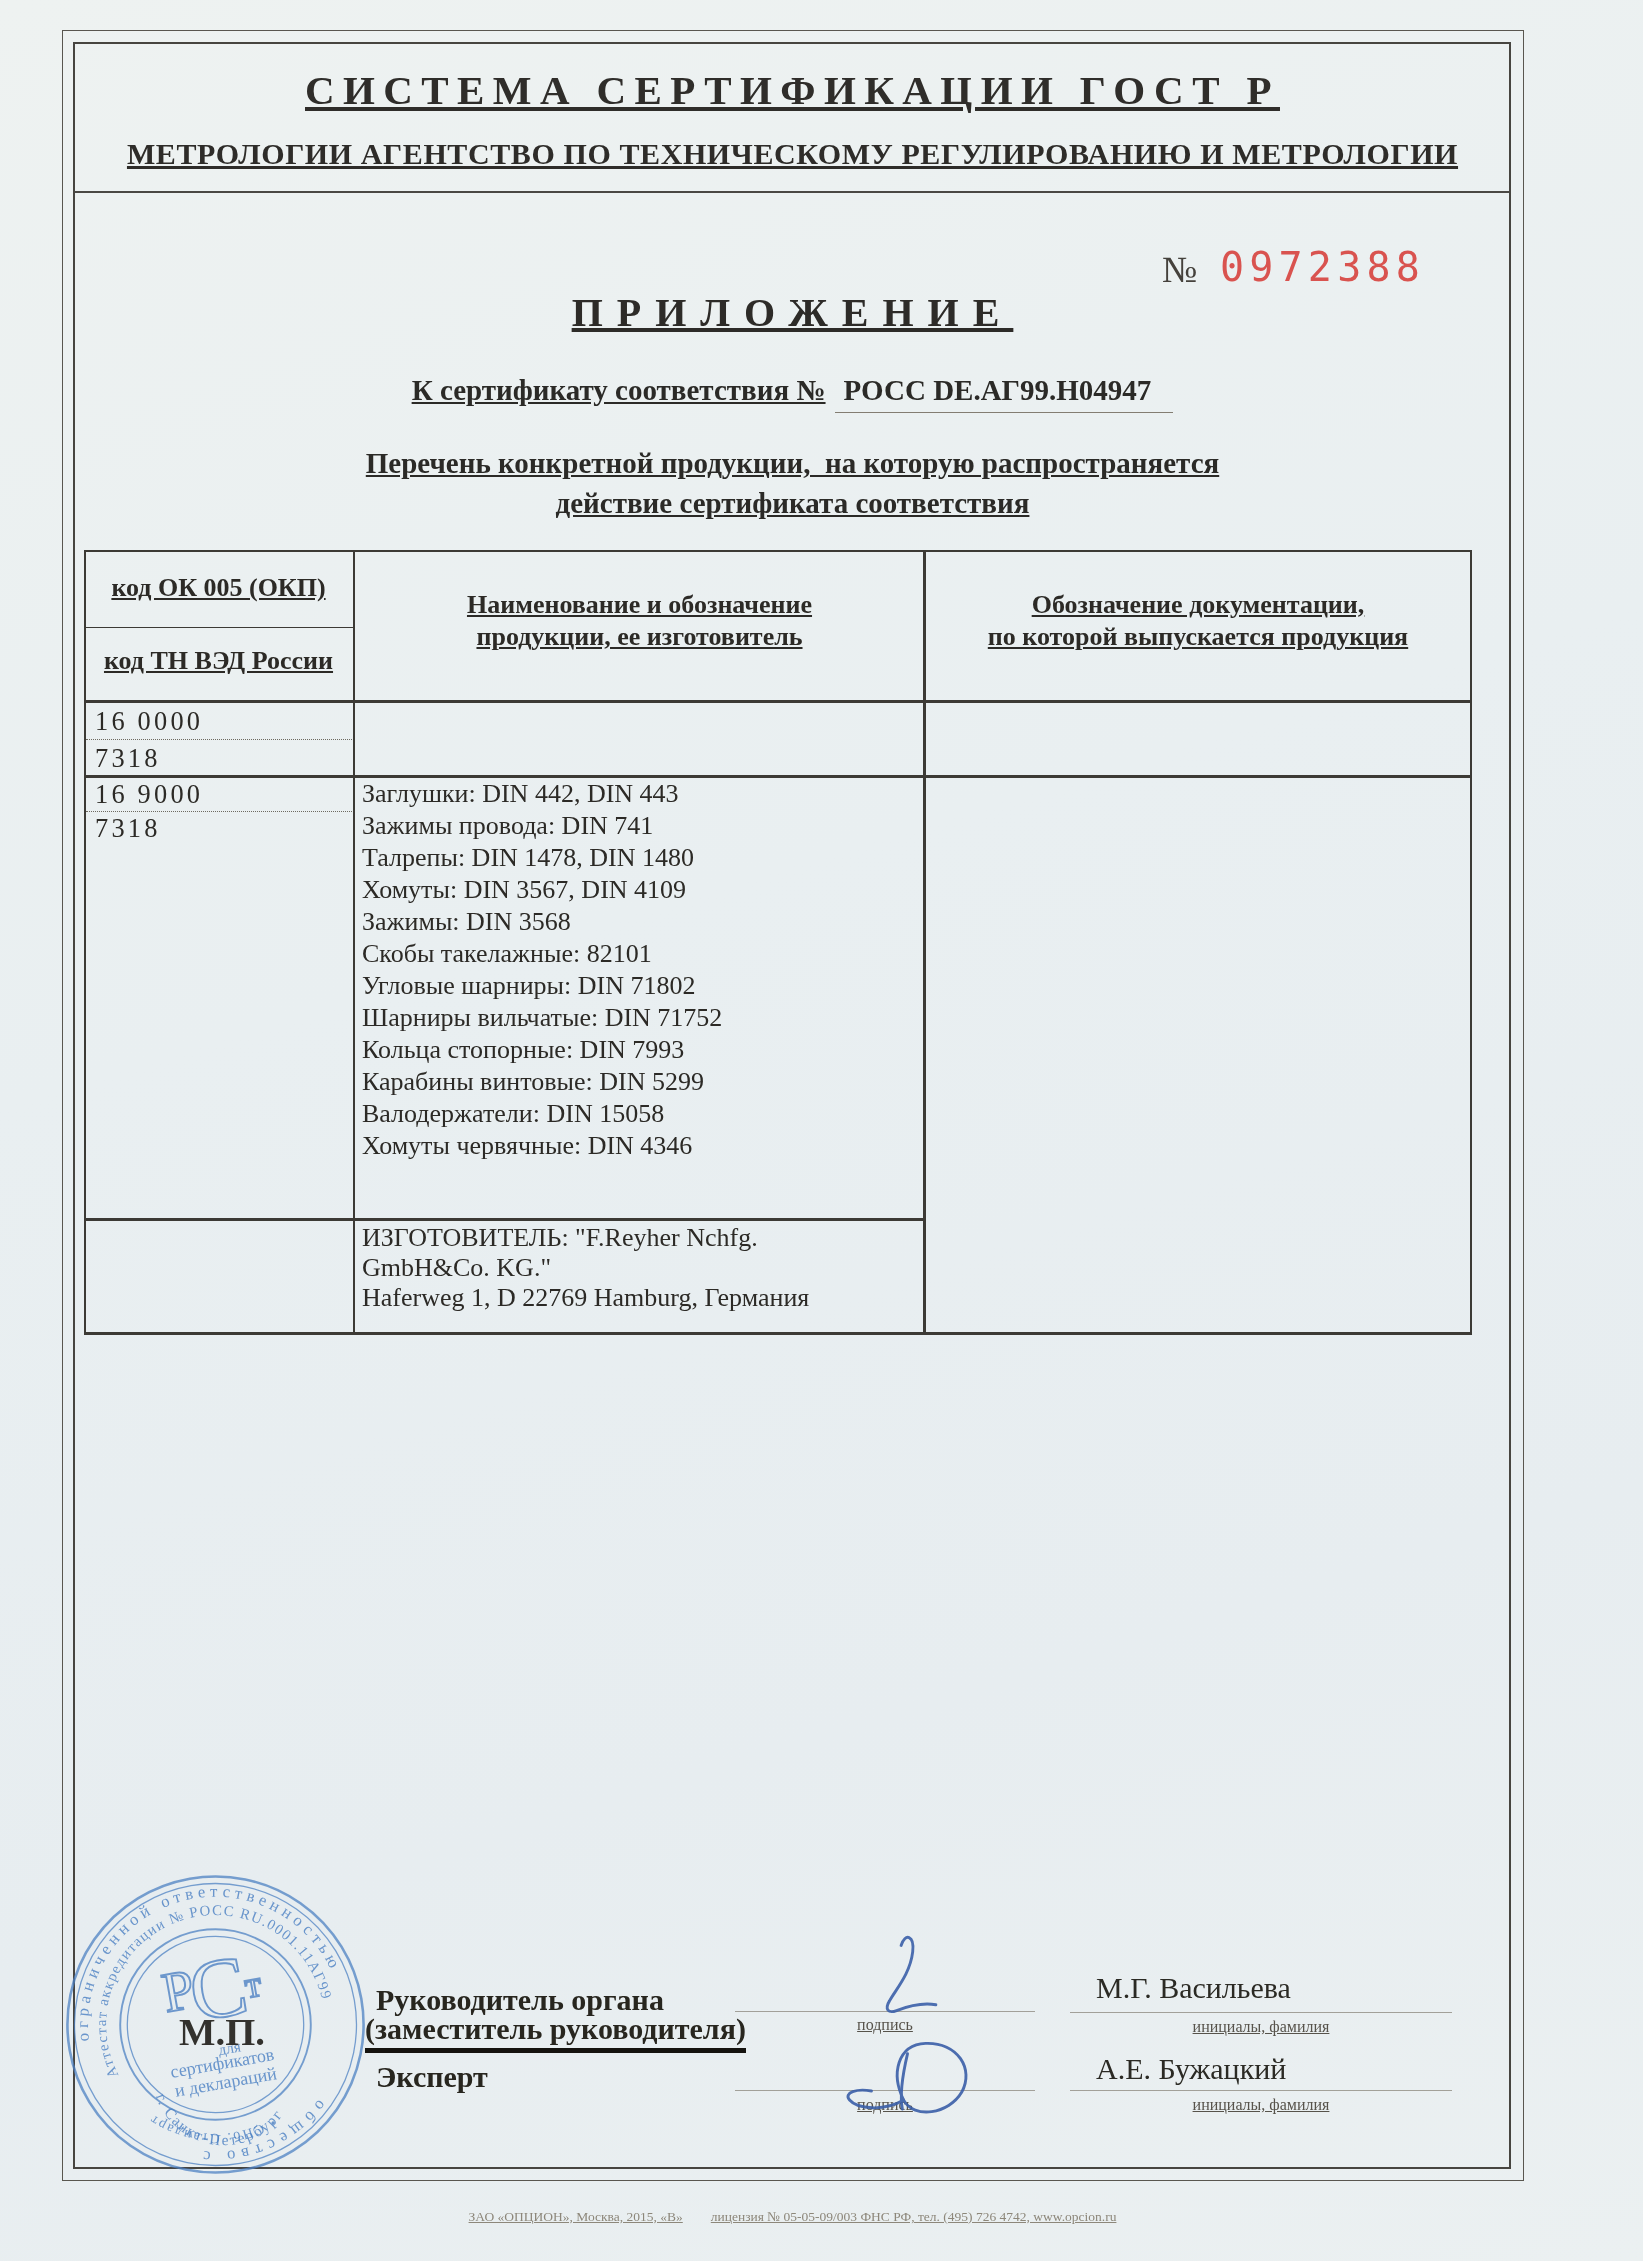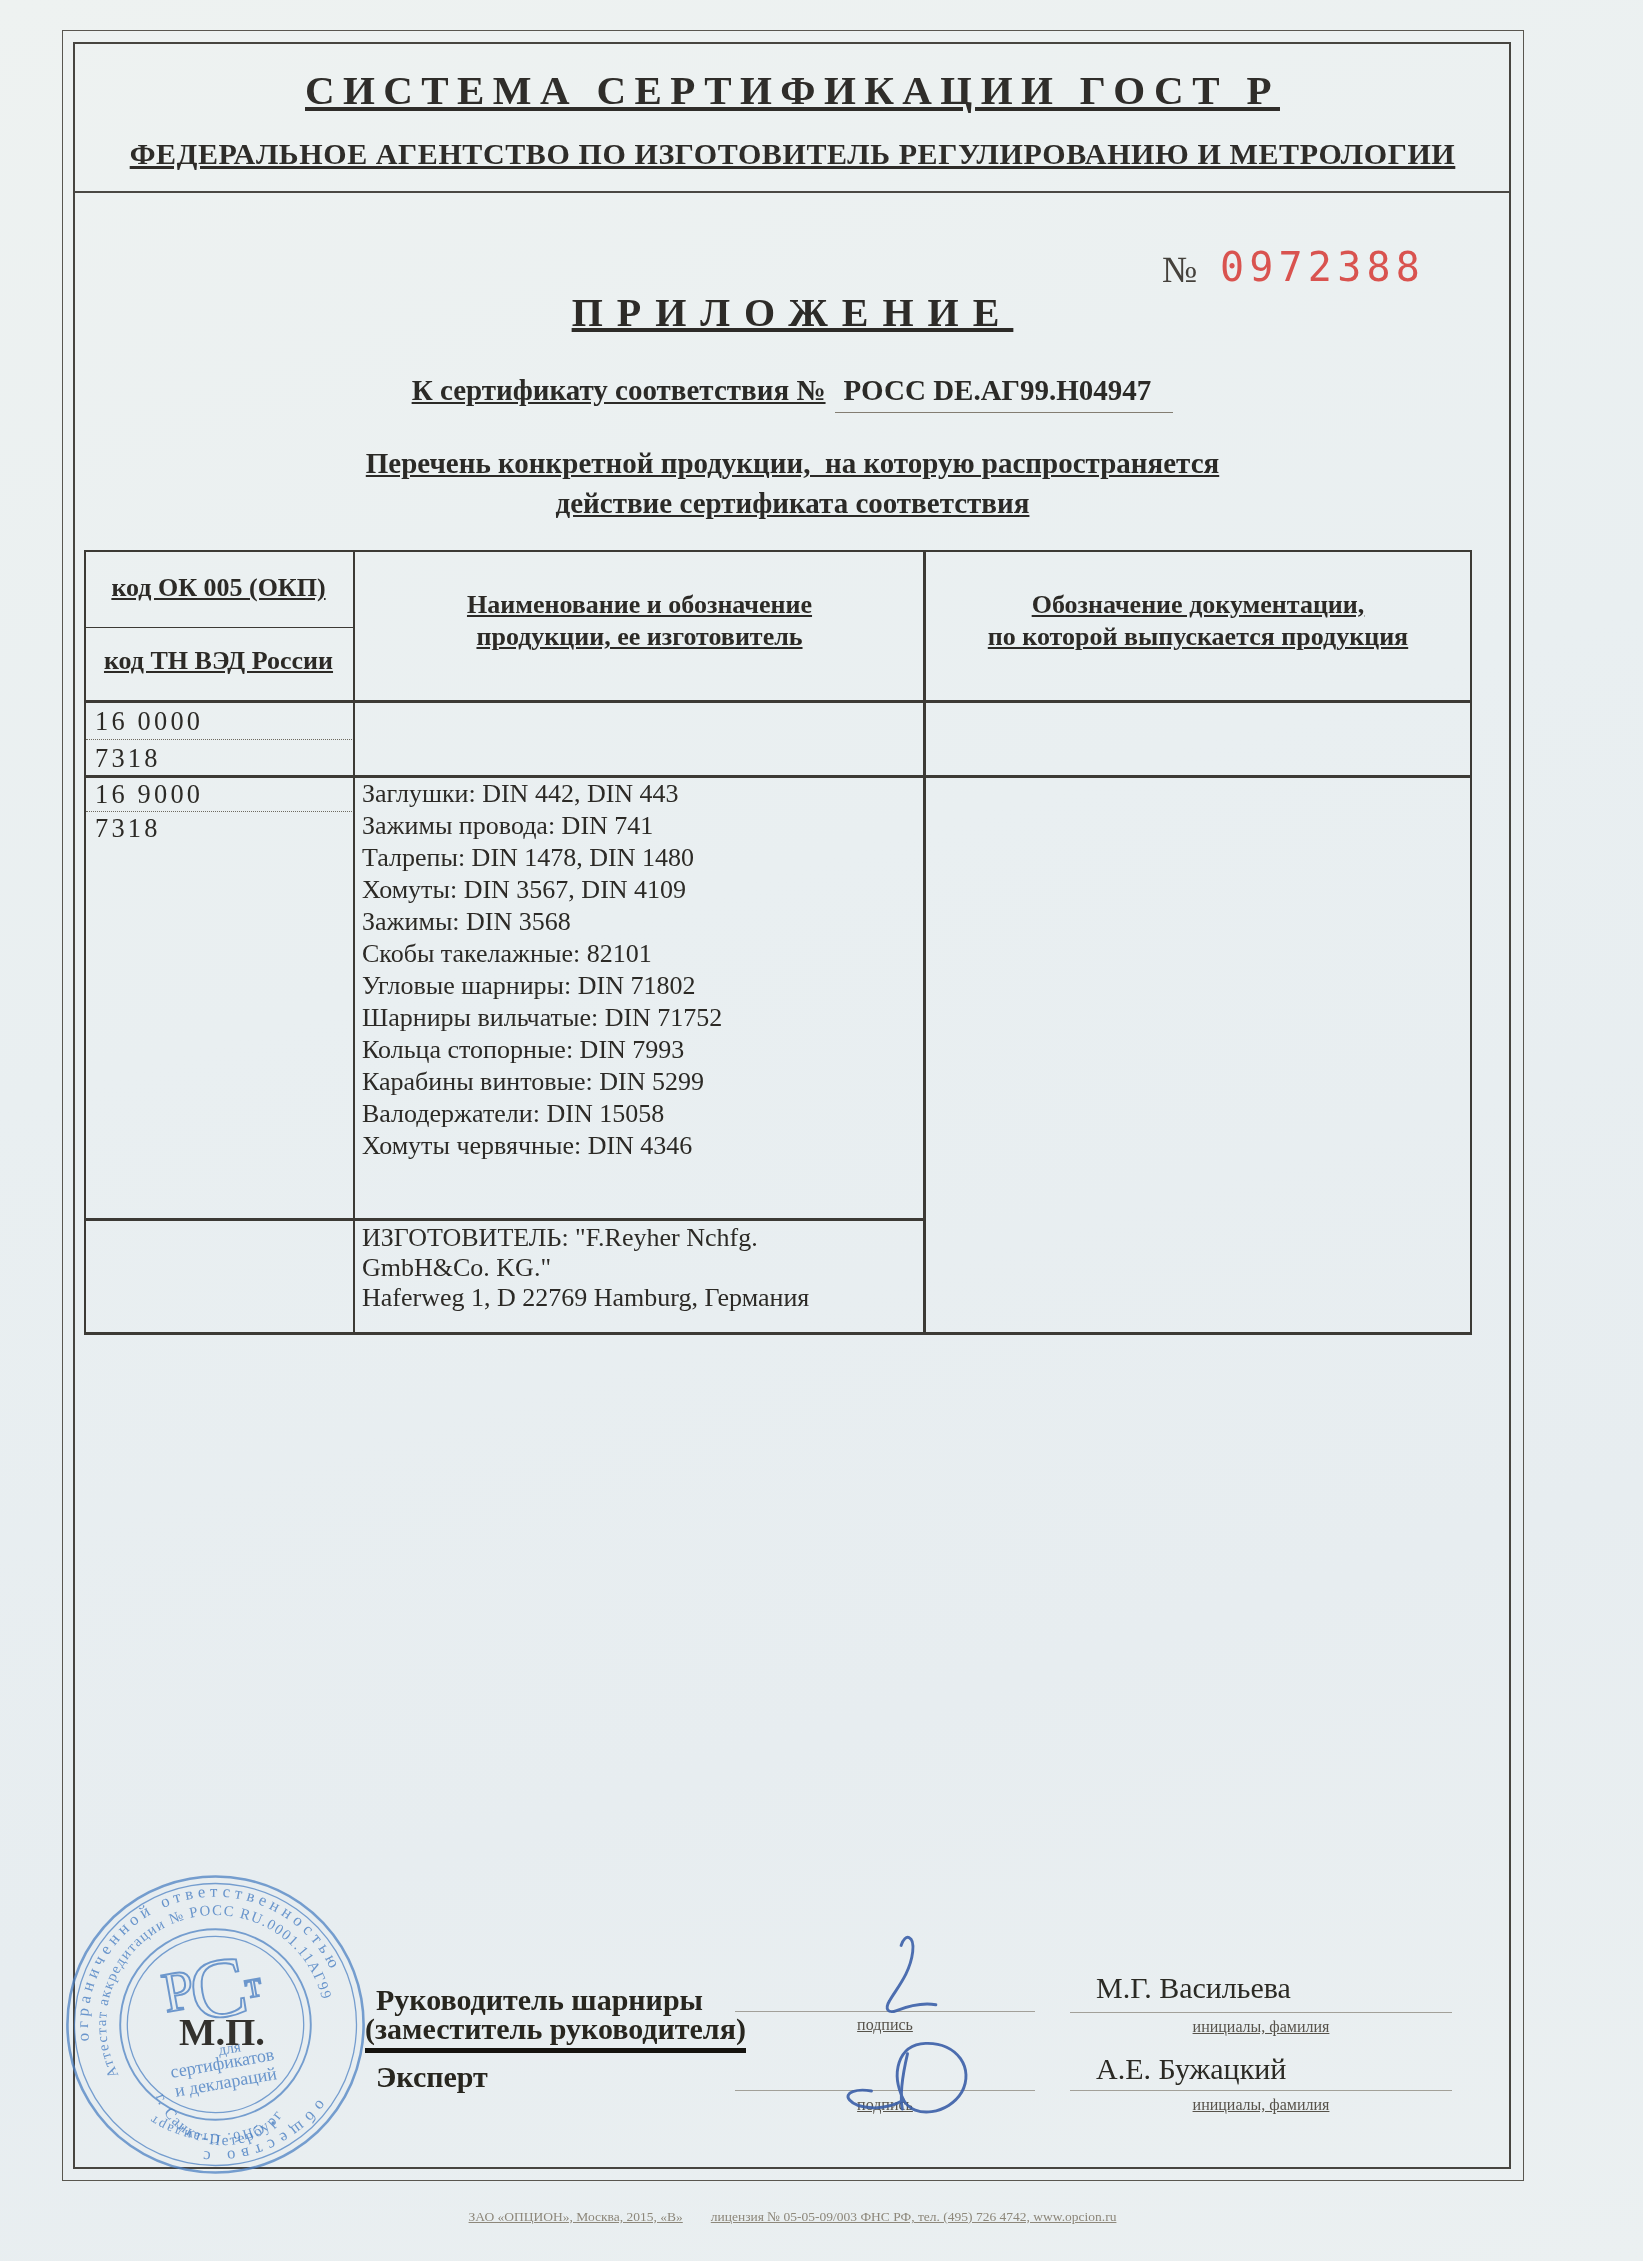--- a/index.html
+++ b/index.html
@@ -38,21 +38,21 @@
 </head>
 <body>
 
 <div class="page">
 
   <div class="abs frame-outer"></div>
   <div class="abs frame-inner"></div>
   <div class="abs header-rule"></div>
 
   <div class="abs ctr sys-line">СИСТЕМА СЕРТИФИКАЦИИ ГОСТ Р</div>
-  <div class="abs ctr agency-line">ФЕДЕРАЛЬНОЕ АГЕНТСТВО ПО ИЗГОТОВИТЕЛЬ РЕГУЛИРОВАНИЮ И МЕТРОЛОГИИ</div>
+  <div class="abs ctr agency-line">МЕТРОЛОГИИ АГЕНТСТВО ПО ТЕХНИЧЕСКОМУ РЕГУЛИРОВАНИЮ И МЕТРОЛОГИИ</div>
 
   <div class="abs blank-no">№</div>
   <div class="abs blank-digits">0972388</div>
 
   <div class="abs ctr title">ПРИЛОЖЕНИЕ</div>
   <div class="abs ctr cert-line"><span>К сертификату соответствия №</span><span class="cert-val">РОСС DE.АГ99.Н04947</span></div>
   <div class="abs ctr sub1">Перечень конкретной продукции,  на которую распространяется</div>
   <div class="abs ctr sub2">действие сертификата соответствия</div>
 
   <div class="abs tl" style="left:84px;top:550px;width:1388px;height:1.9px;"></div>
@@ -131,21 +131,21 @@
       <text x="240" y="340" font-size="28" text-anchor="middle">и деклараций</text>
     </g>
     <g transform="rotate(-10 240 240)" fill="none" stroke="#4d81c3" stroke-opacity="0.8" stroke-width="3" font-family="Liberation Serif, DejaVu Serif, serif">
       <text x="192" y="208" font-size="88" text-anchor="middle">Р</text>
       <text x="254" y="230" font-size="132" text-anchor="middle">С</text>
       <text x="308" y="208" font-size="58" text-anchor="middle">т</text>
     </g>
     <text x="250" y="272" font-size="60" font-weight="bold" text-anchor="middle" fill="#23211c" fill-opacity="0.92" font-family="Liberation Serif, DejaVu Serif, serif">М.П.</text>
   </svg>
 
-  <div class="abs role" style="left:376px;top:1983px;">Руководитель шарниры</div>
+  <div class="abs role" style="left:376px;top:1983px;">Руководитель органа</div>
   <div class="abs role role-ul" style="left:365px;top:2012px;">(заместитель руководителя)</div>
   <div class="abs role" style="left:376px;top:2060px;">Эксперт</div>
 
   <div class="abs thinline" style="left:735px;top:2011px;width:300px;"></div>
   <div class="abs ctr cap" style="left:735px;top:2016px;width:300px;">подпись</div>
   <div class="abs thinline" style="left:735px;top:2090px;width:300px;"></div>
   <div class="abs ctr cap" style="left:735px;top:2096px;width:300px;">подпись</div>
 
   <div class="abs name" style="left:1096px;top:1971px;">М.Г. Васильева</div>
   <div class="abs thinline" style="left:1070px;top:2012px;width:382px;"></div>

